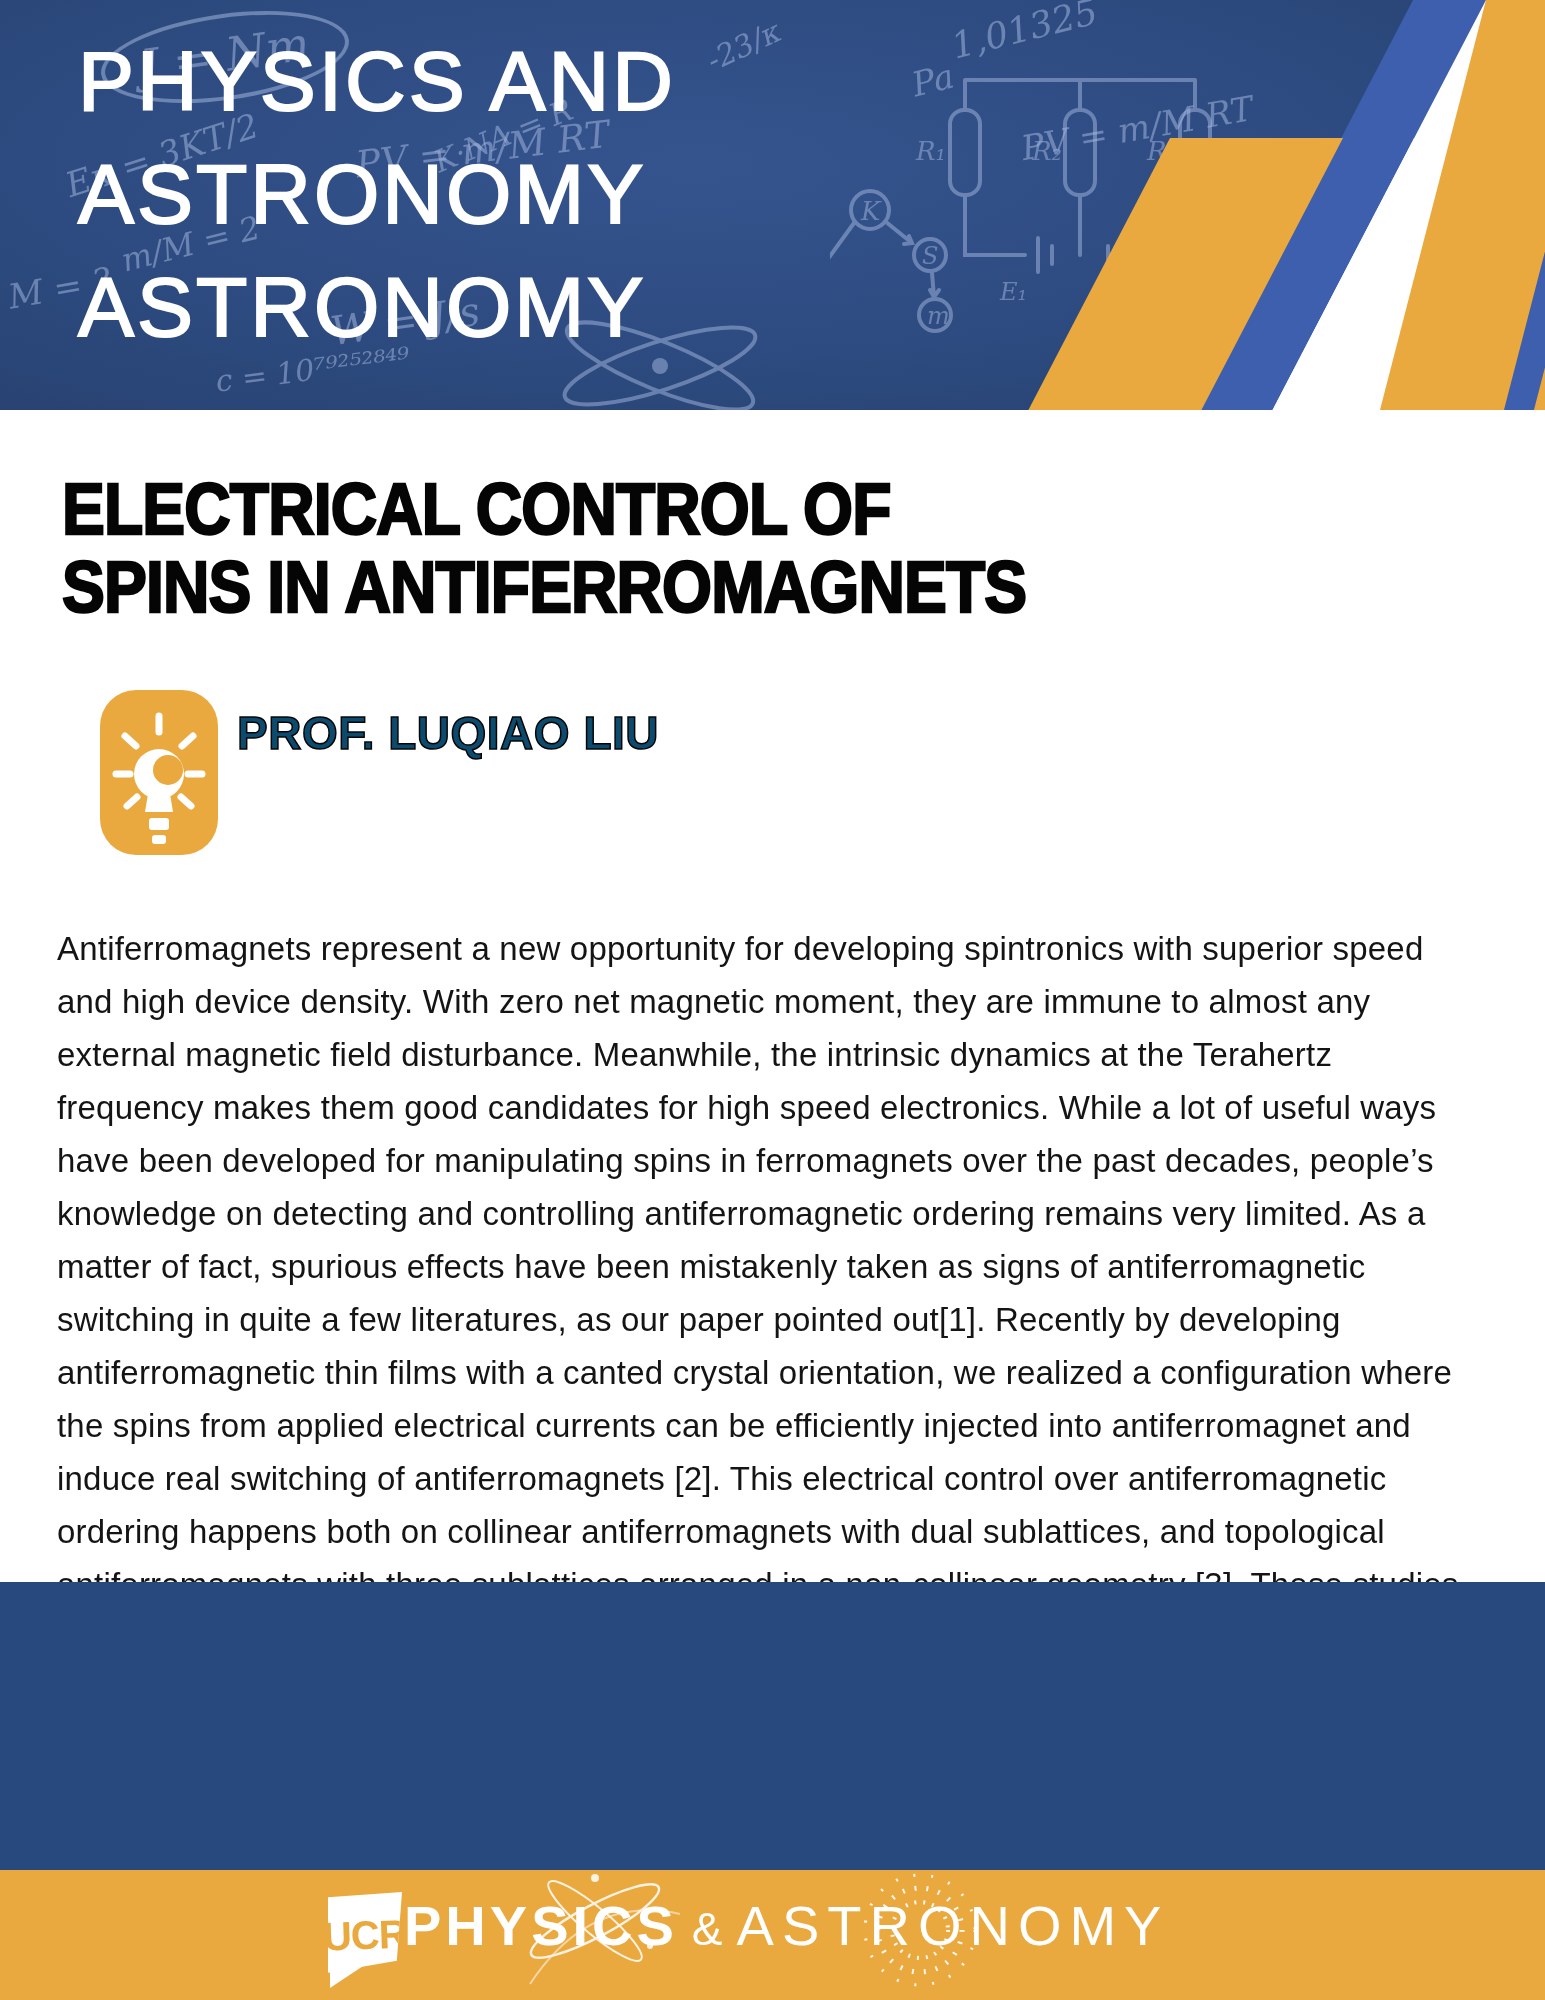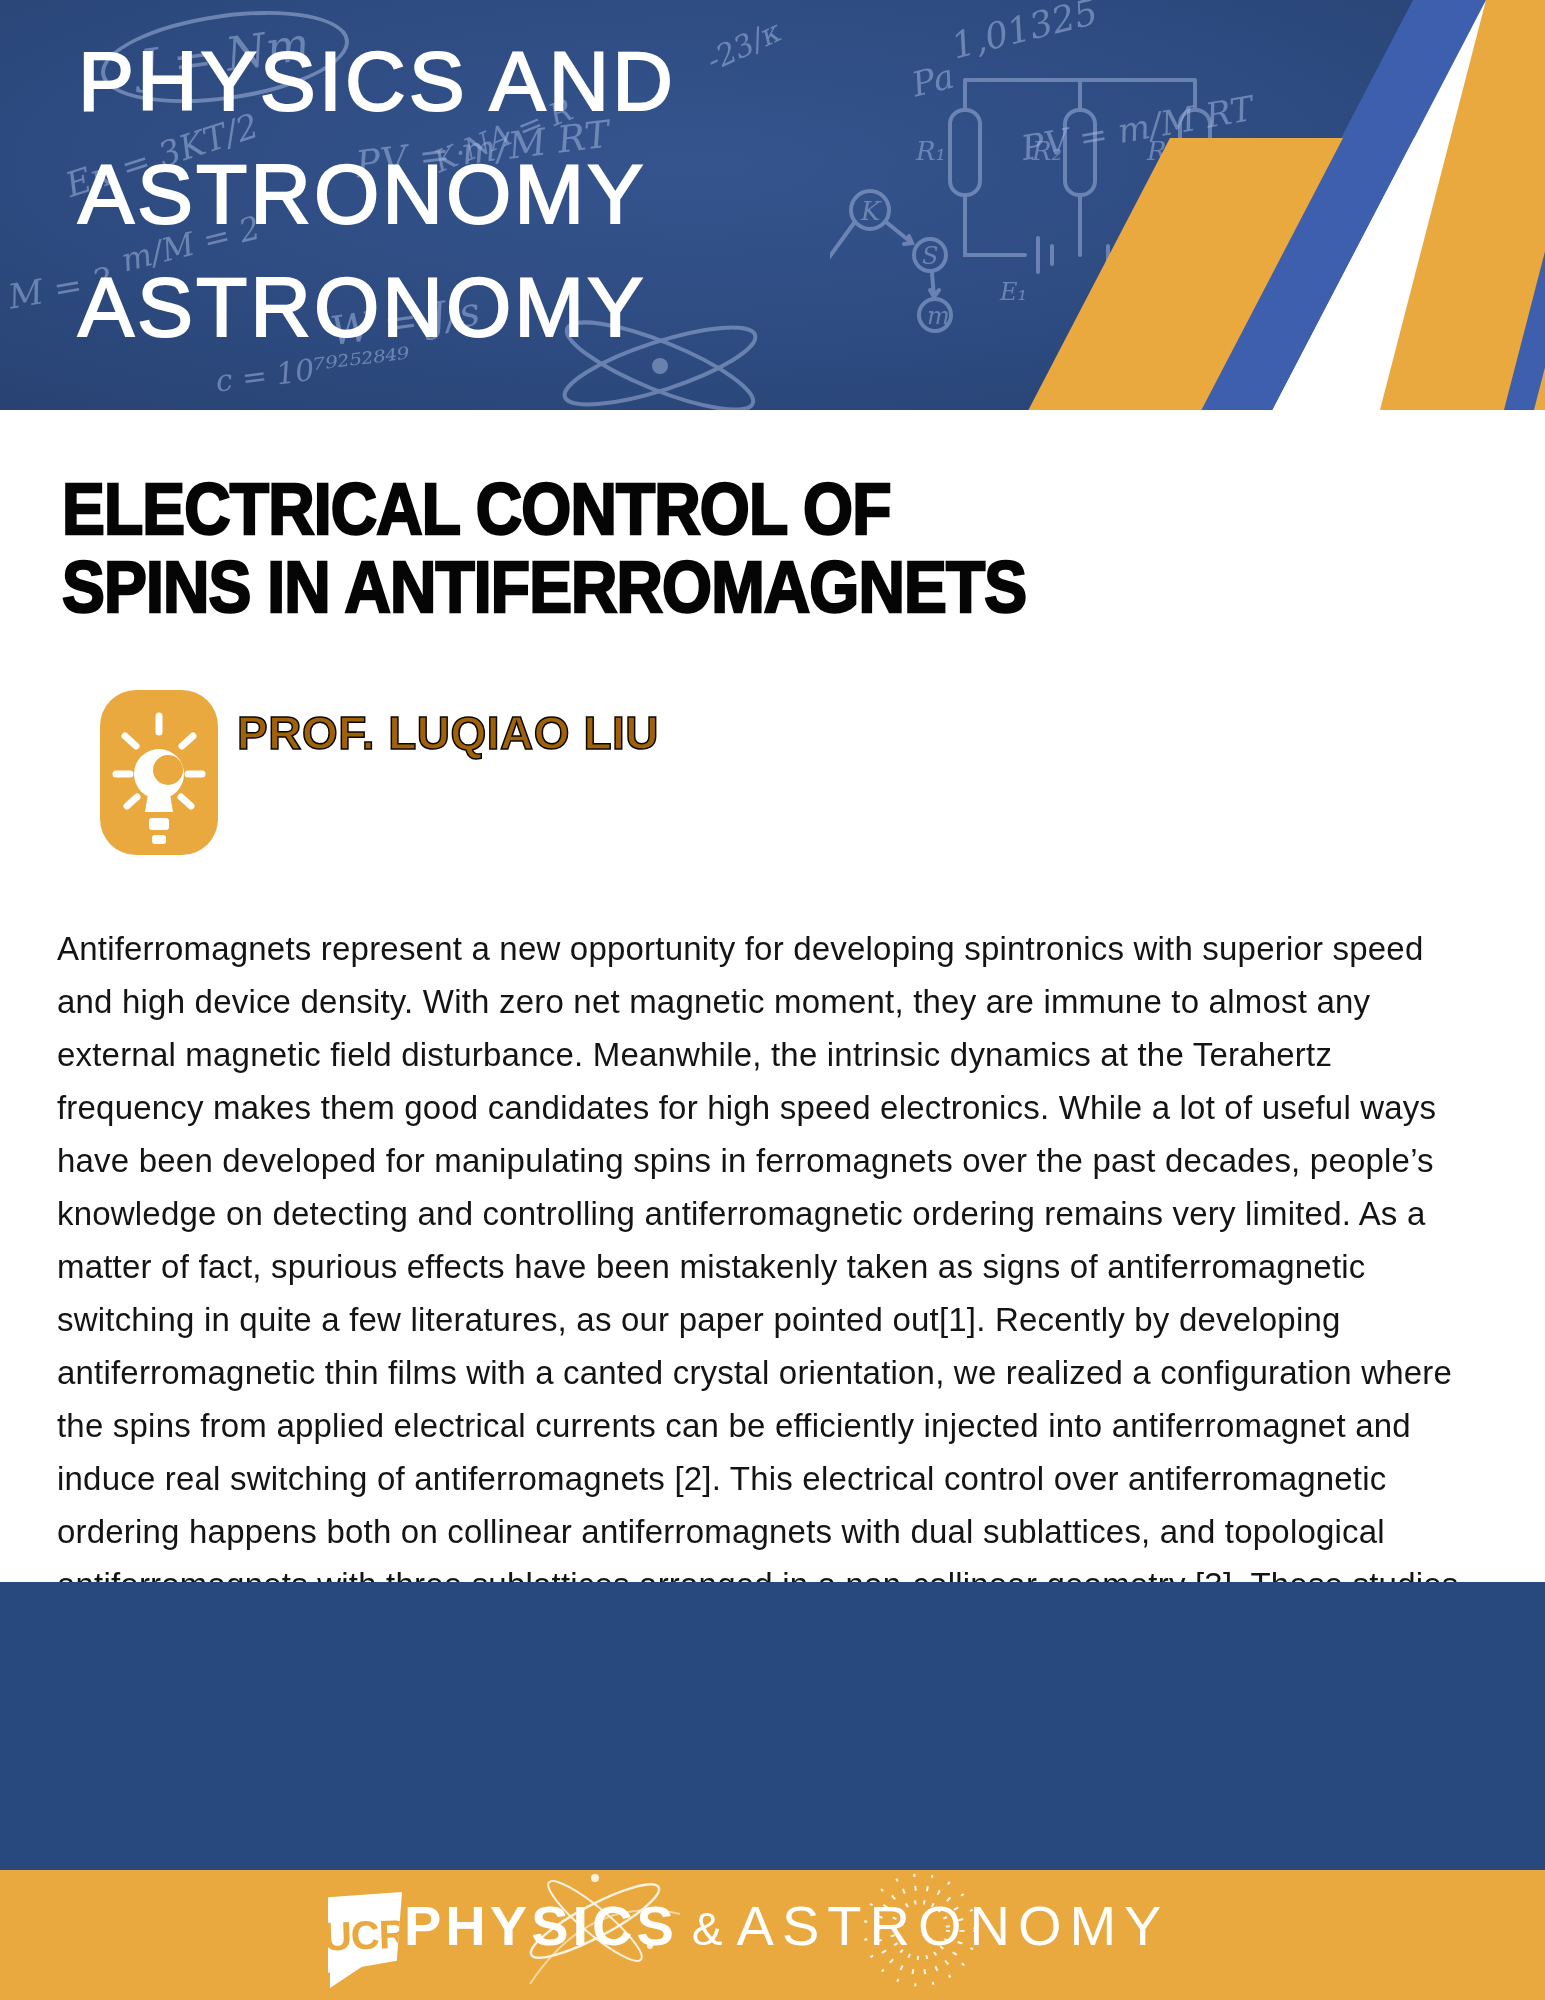--- a/index.html
+++ b/index.html
@@ -31,21 +31,21 @@
 
   
   .talk-title{position:absolute;left:62px;top:470px;color:#050505;font-weight:bold;
               font-size:73px;line-height:78px;letter-spacing:-1px;
               transform:scaleX(.88);transform-origin:top left;
               -webkit-text-stroke:2.5px #050505;white-space:nowrap;}
 
   
   .speaker-icon{position:absolute;left:100px;top:690px;width:118px;height:165px;
                 background:#eaa93e;border-radius:36px;}
-  .speaker-name{position:absolute;left:237px;top:706px;color:#a16207;font-weight:bold;
+  .speaker-name{position:absolute;left:237px;top:706px;color:#0c4a6e;font-weight:bold;
                 font-size:46px;letter-spacing:.5px;-webkit-text-stroke:1.5px #050505;white-space:nowrap;}
 
   
   .abstract{position:absolute;left:57px;top:889px;width:1430px;color:#141414;
             font-size:33px;line-height:53px;letter-spacing:.2px;}
 
   
   .events-band{position:absolute;left:0;top:1582px;width:1545px;height:288px;background:#27497e;}
 
   

